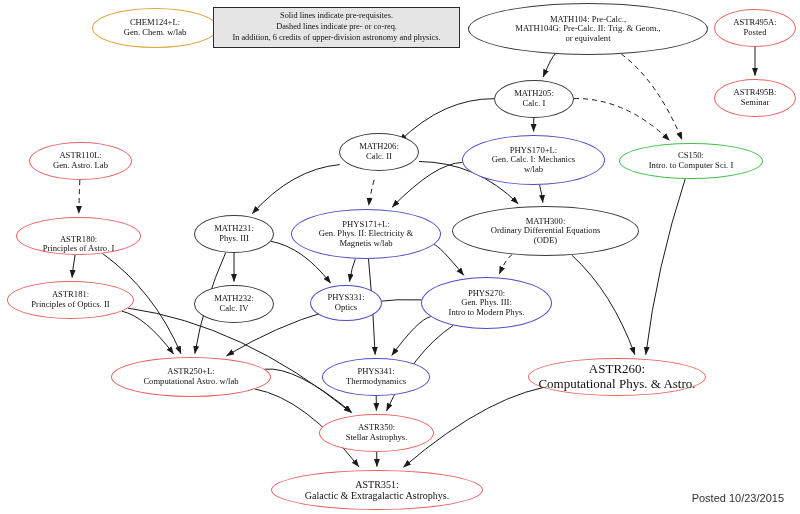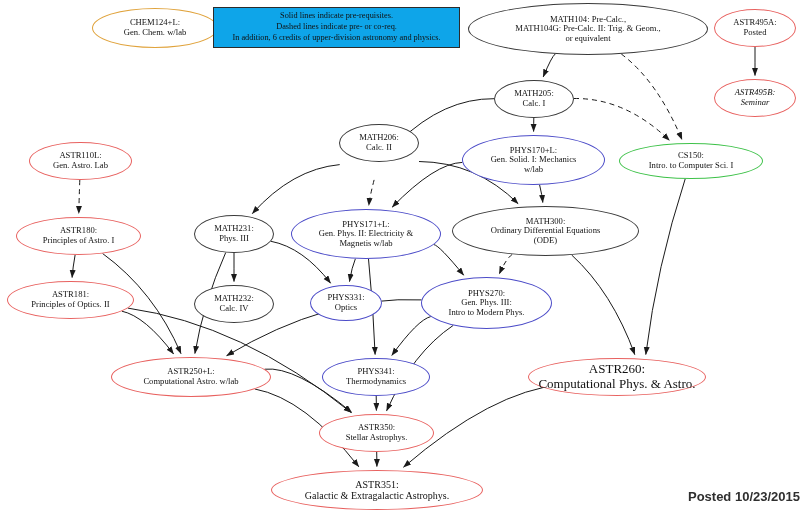--- a/index.html
+++ b/index.html
@@ -45,45 +45,44 @@
     box-sizing: border-box;
     white-space: pre-line;
   }
   #legend-box {
     position: absolute;
     left: 213px;
     top: 7px;
     width: 247px;
     height: 41px;
     border: 1px solid #2b2b2b;
-    background: #0ea5e9;
+    background: #e5e5e5;
     display: flex;
     align-items: center;
     justify-content: center;
     text-align: center;
     box-sizing: border-box;
     z-index: 4;
   }
   #legend-text {
     font-size: 8.3px;
     line-height: 1.3;
     color: #111111;
     white-space: pre-line;
     padding: 0 3px;
   }
   #posted-stamp {
     position: absolute;
-    right: 0;
+    right: 16px;
     bottom: 10px;
     font-family: "Liberation Sans", "DejaVu Sans", sans-serif;
-    font-size: 13px;
+    font-size: 11px;
     color: #2f2f2f;
     z-index: 4;
     white-space: nowrap;
-    font-weight: bold;
   }
 </style>
 </head>
 <body>
 
 <div id="canvas">
 
   <svg id="graph-svg" viewBox="0 0 800 514" preserveAspectRatio="none">
     <defs>
       <marker id="arrow" markerWidth="9" markerHeight="9" refX="7.6" refY="3" orient="auto" markerUnits="strokeWidth">
@@ -134,46 +133,46 @@
       </div>
       <div class="node" style="left: 468px; top: 3px; width: 240px; height: 52px; border-color: rgb(58, 58, 58); font-size: 8.6px;">
         <span class="node-label">MATH104: Pre-Calc.,
 MATH104G: Pre-Calc. II: Trig. &amp; Geom.,
 or equivalent</span>
       </div>
       <div class="node" style="left: 714px; top: 9px; width: 82px; height: 38px; border-color: rgb(232, 97, 95); font-size: 8.6px;">
         <span class="node-label">ASTR495A:
 Posted</span>
       </div>
-      <div class="node" style="left: 714px; top: 79px; width: 82px; height: 38px; border-color: rgb(232, 97, 95); font-size: 8.6px; font-style: italic;">
+      <div class="node" style="left: 714px; top: 79px; width: 82px; height: 38px; border-color: rgb(232, 97, 95); font-size: 8.6px;">
         <span class="node-label">ASTR495B:
 Seminar</span>
       </div>
       <div class="node" style="left: 494px; top: 80px; width: 80px; height: 38px; border-color: rgb(58, 58, 58); font-size: 8.6px;">
         <span class="node-label">MATH205:
 Calc. I</span>
       </div>
       <div class="node" style="left: 29px; top: 142px; width: 103px; height: 38px; border-color: rgb(232, 97, 95); font-size: 8.6px;">
         <span class="node-label">ASTR110L:
 Gen. Astro. Lab</span>
       </div>
-      <div class="node" style="left: 339px; top: 124px; width: 80px; height: 38px; border-color: rgb(58, 58, 58); font-size: 8.6px;">
+      <div class="node" style="left: 339px; top: 133px; width: 80px; height: 38px; border-color: rgb(58, 58, 58); font-size: 8.6px;">
         <span class="node-label">MATH206:
 Calc. II</span>
       </div>
       <div class="node" style="left: 462px; top: 135px; width: 143px; height: 50px; border-color: rgb(75, 75, 200); font-size: 8.6px;">
         <span class="node-label">PHYS170+L:
-Gen. Solid. I: Mechanics
+Gen. Calc. I: Mechanics
 w/lab</span>
       </div>
       <div class="node" style="left: 619px; top: 143px; width: 144px; height: 36px; border-color: rgb(63, 194, 74); font-size: 8.6px;">
         <span class="node-label">CS150:
 Intro. to Computer Sci. I</span>
       </div>
-      <div class="node" style="left: 16px; top: 217px; width: 125px; height: 38px; border-color: rgb(232, 97, 95); font-size: 8.6px;">
+      <div class="node" style="left: 16px; top: 217px; width: 125px; height: 38px; border-color: rgb(232, 97, 95); font-size: 8.6px; align-items: flex-end;">
         <span class="node-label">ASTR180:
 Principles of Astro. I</span>
       </div>
       <div class="node" style="left: 194px; top: 215px; width: 80px; height: 38px; border-color: rgb(58, 58, 58); font-size: 8.6px;">
         <span class="node-label">MATH231:
 Phys. III</span>
       </div>
       <div class="node" style="left: 291px; top: 209px; width: 150px; height: 50px; border-color: rgb(75, 75, 200); font-size: 8.6px;">
         <span class="node-label">PHYS171+L:
 Gen. Phys. II: Electricity &amp;

